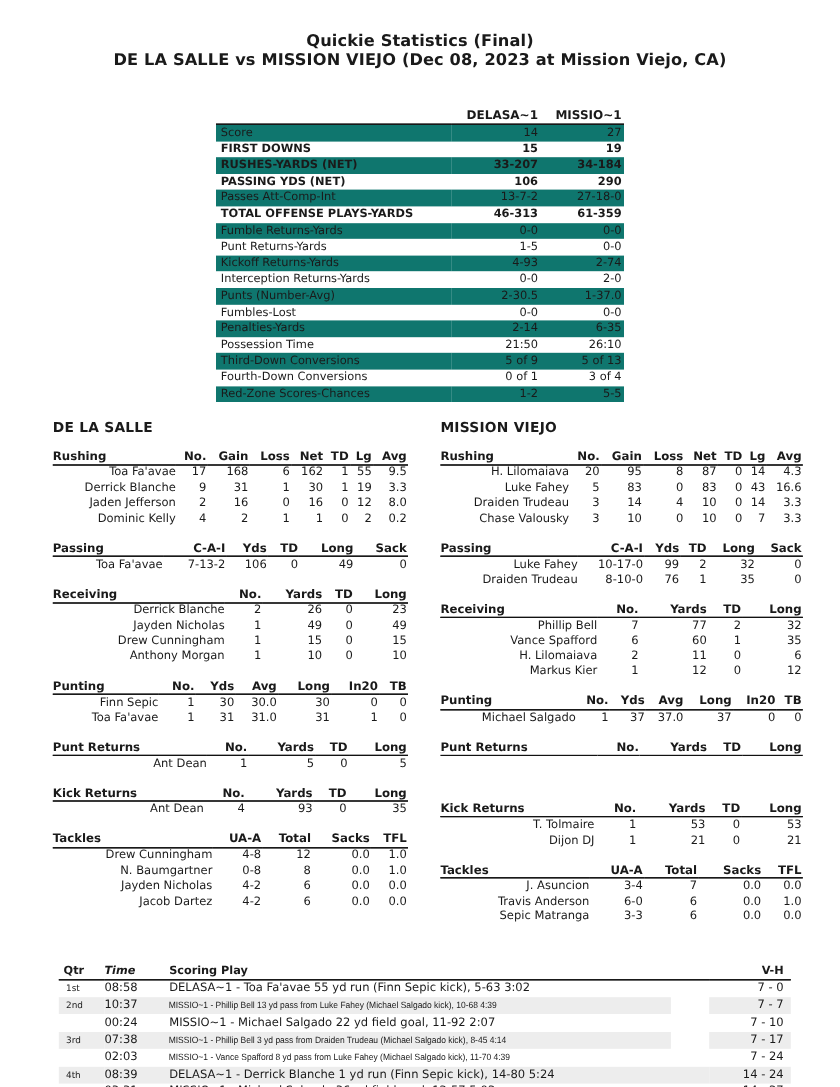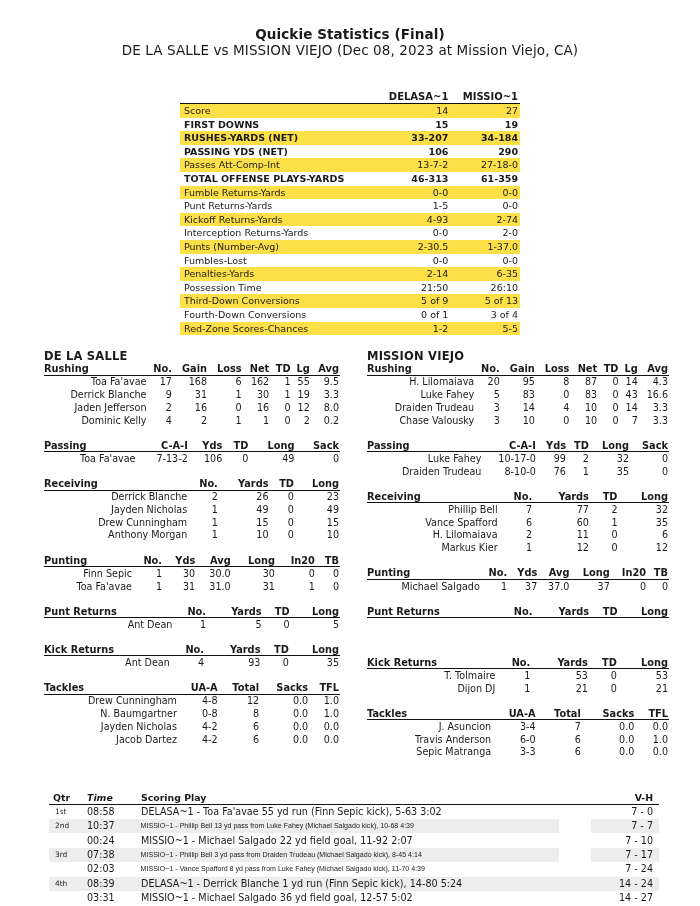--- a/index.html
+++ b/index.html
@@ -22,21 +22,21 @@
     padding-top: 26px;
   }
   .title-line1 {
     font-size: 13.5px;
     font-weight: bold;
     letter-spacing: 0.1px;
     line-height: 16px;
   }
   .title-line2 {
     font-size: 13.5px;
-    font-weight: normal;
+    font-weight: bold;
     letter-spacing: 0.1px;
     line-height: 17px;
   }
 
   
   .totals-wrap {
     margin: 12px auto 0 auto;
     width: 340px;
   }
   table.totals {
@@ -54,38 +54,38 @@
     white-space: nowrap;
   }
   table.totals th.lbl { border-bottom: 1.6px solid #111; }
   table.totals td {
     padding: 1.1px 2px;
     white-space: nowrap;
     line-height: 11.4px;
   }
   table.totals td.lbl { text-align: left; padding-left: 4px; }
   table.totals td.num { text-align: right; }
-  table.totals tr.stripe td { background: #fde047; }
+  table.totals tr.stripe td { background: #0f766e; }
   table.totals td.bold { font-weight: bold; }
 
   
   .cols {
     margin-top: 14px;
     display: flex;
     padding: 0 28px 0 44px;
     gap: 0;
   }
   .col { width: 50%; }
   .col.right { padding-left: 18px; }
 
   .team-name {
     font-size: 11.5px;
     font-weight: bold;
     letter-spacing: 0.2px;
-    margin-bottom: 0;
+    margin-bottom: 12px;
   }
 
   table.stat {
     border-collapse: collapse;
     width: 296px;
     font-size: 9.6px;
     margin-bottom: 13px;
   }
   .col.right table.stat { width: 302px; }
 

